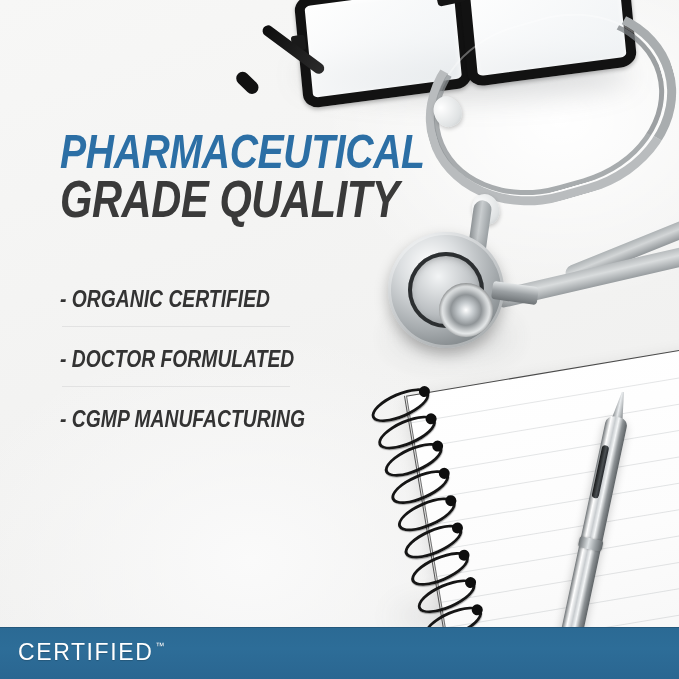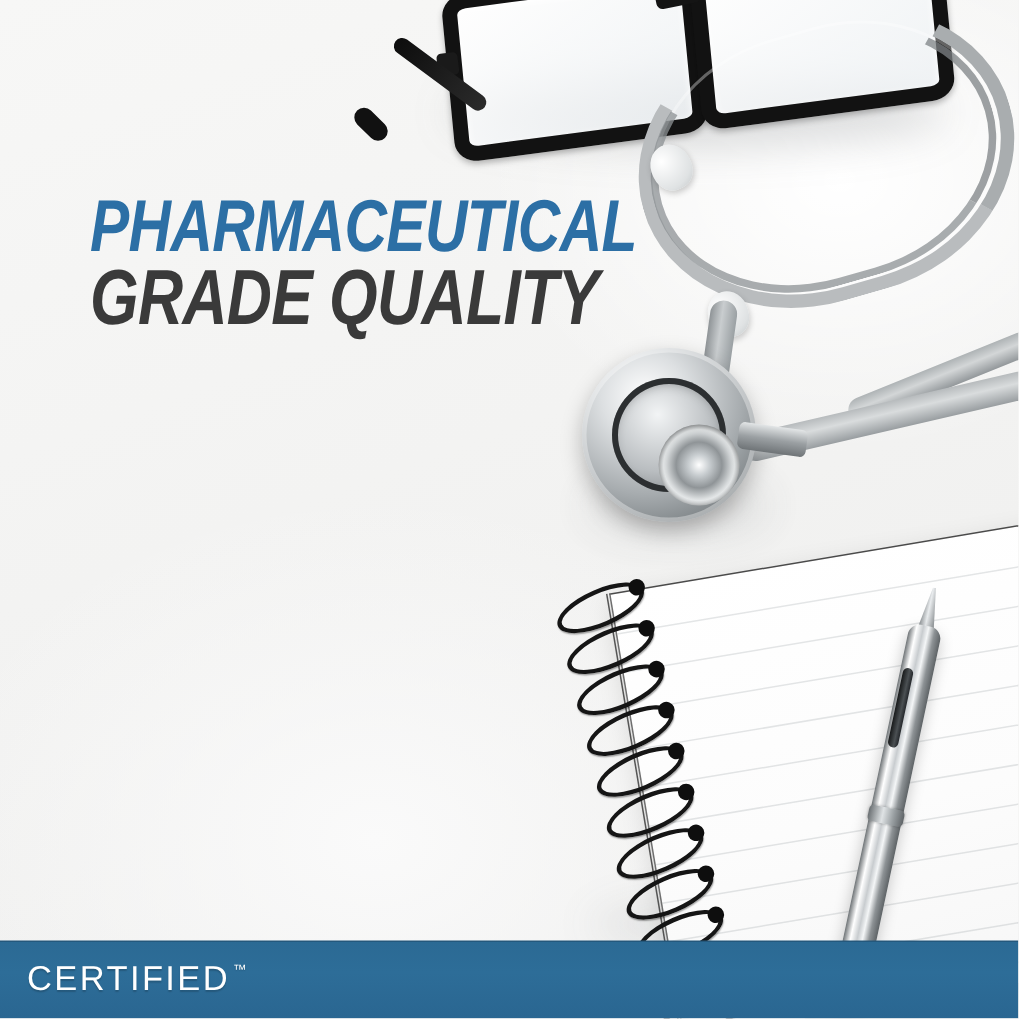--- a/index.html
+++ b/index.html
@@ -273,20 +273,35 @@
     </div>
   </div>
 
   <div class="content">
 
     <div id="headline">
       <div class="hl-line" id="hl1">PHARMACEUTICAL</div>
       <div class="hl-line" id="hl2">GRADE QUALITY</div>
     </div>
 
+    <div id="features">
+      <div class="feature-row">
+        <div class="feature-text">- ORGANIC CERTIFIED</div>
+      </div>
+      <div class="divider" style="top:44px;"></div>
+
+      <div class="feature-row" style="margin-top:12px;">
+        <div class="feature-text">- DOCTOR FORMULATED</div>
+      </div>
+      <div class="divider" style="top:104px;"></div>
+
+      <div class="feature-row" style="margin-top:12px;">
+        <div class="feature-text">- CGMP MANUFACTURING</div>
+      </div>
+    </div>
 
   </div>
 
   <div id="footer">
     <div id="brand">
       <span>CERTIFIED</span>
       <span id="tm">™</span>
     </div>
   </div>
 

